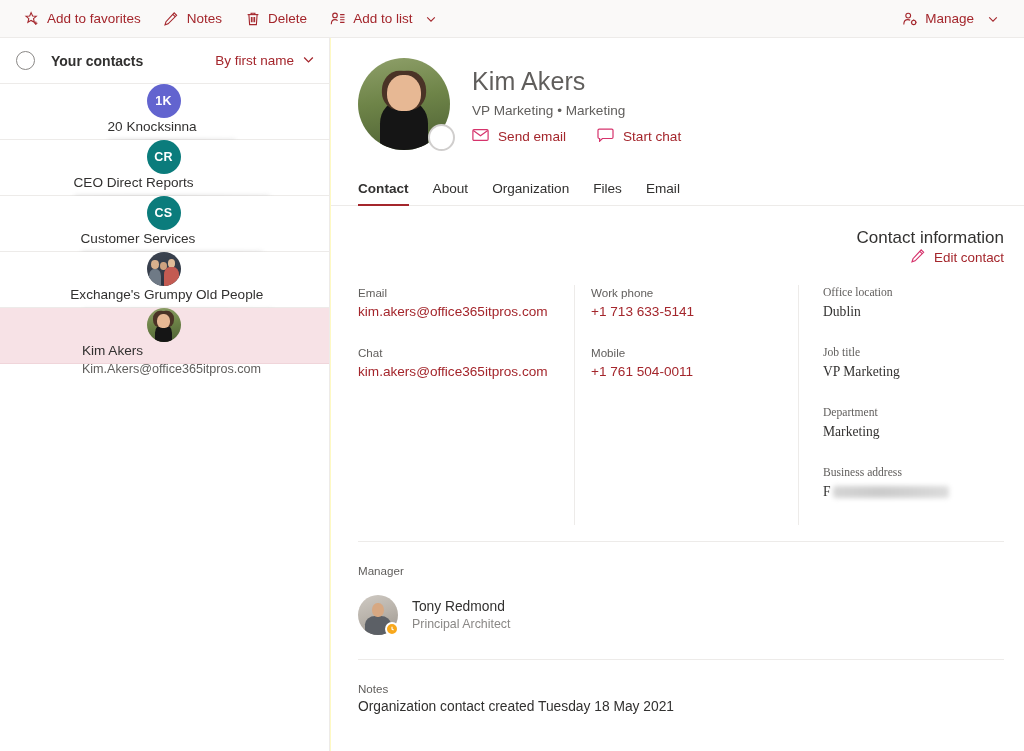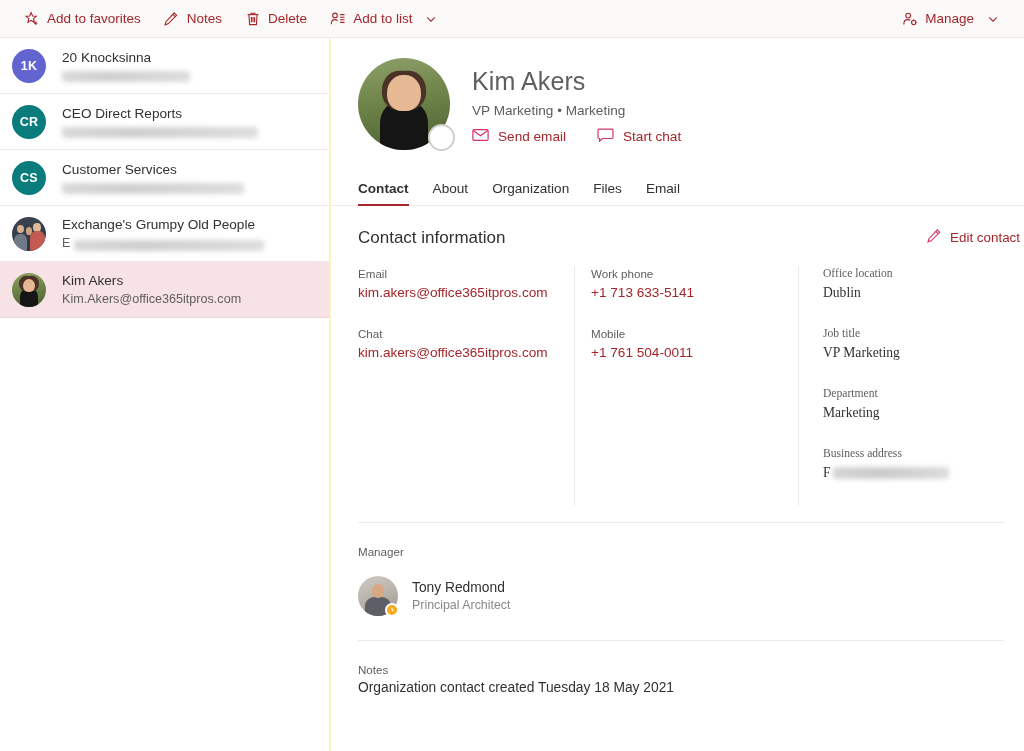--- a/index.html
+++ b/index.html
@@ -58,21 +58,21 @@
   }
   .sort-ctl {
     margin-left: auto; display: flex; align-items: center; gap: 8px;
     color: #a4262c; font-size: 13.5px; cursor: pointer;
   }
   .list-rows { height: 667px; overflow: hidden; }
   .row {
     position: relative; display: flex; align-items: center;
     height: 56px; padding: 0 14px 0 12px;
     border-bottom: 1px solid #edebe9;
-    cursor: pointer; background: #fff;
+    cursor: pointer; background: #fff; flex-direction: column;
   }
   .row.selected, .row.selected:hover { background: #f7e2e6; }
   .row.selected { border-bottom-color: #f0d5da; }
   .avatar {
     width: 34px; height: 34px; border-radius: 50%;
     flex: 0 0 auto; overflow: hidden; position: relative;
     display: flex; align-items: center; justify-content: center;
     color: #fff; font-size: 12.5px; font-weight: 600; letter-spacing: .2px;
   }
   .row-text { margin-left: 16px; min-width: 0; flex: 1 1 auto; }
@@ -130,22 +130,23 @@
   }
   .tab:first-child { padding-left: 0; }
   .tab.active { color: #323130; font-weight: 600; }
   .tab.active::after {
     content: ""; position: absolute; left: 0; right: 12px; bottom: -1px;
     height: 2px; background: #a4262c;
   }
 
   
   .section-head {
-    display: flex; align-items: flex-start;
-    padding: 22px 4px 0 27px;
+    display: flex; align-items: flex-end;
+    padding: 22px 20px 0 27px;
+    flex-direction: column;
   }
   .section-title { font-size: 17px; color: #323130; font-weight: 400; }
   .edit-contact {
     margin-left: auto; display: flex; align-items: center; gap: 8px;
     color: #a4262c; font-size: 13.4px; cursor: pointer;
   }
   .info-grid {
     display: flex; margin-top: 18px; padding: 0 20px 0 27px;
     position: relative;
   }
@@ -282,20 +283,32 @@
           <svg width="12" height="12" viewBox="0 0 12 12" fill="none" stroke="#a4262c" stroke-width="1.1">
             <path d="M2.2 4.4 L6 8.2 L9.8 4.4"></path>
           </svg>
         </span>
       </button>
     </div>
   </div>
 
   <div class="listpane">
 
+    <div class="list-header">
+      <div class="sel-circle"></div>
+      <div class="list-title">Your contacts</div>
+      <div class="sort-ctl">
+        <span>By first name</span>
+        <span>
+          <svg width="13" height="13" viewBox="0 0 12 12" fill="none" stroke="#a4262c" stroke-width="1.2">
+            <path d="M2 4.2 L6 8.2 L10 4.2"></path>
+          </svg>
+        </span>
+      </div>
+    </div>
 
     <div class="list-rows">
 
       <div class="row">
         <div class="avatar" style="background:#6264cf">
           <span>1K</span>
         </div>
         <div class="row-text">
           <div class="row-name">20 Knocksinna</div>
           <div class="row-sub redacted w1"></div>

